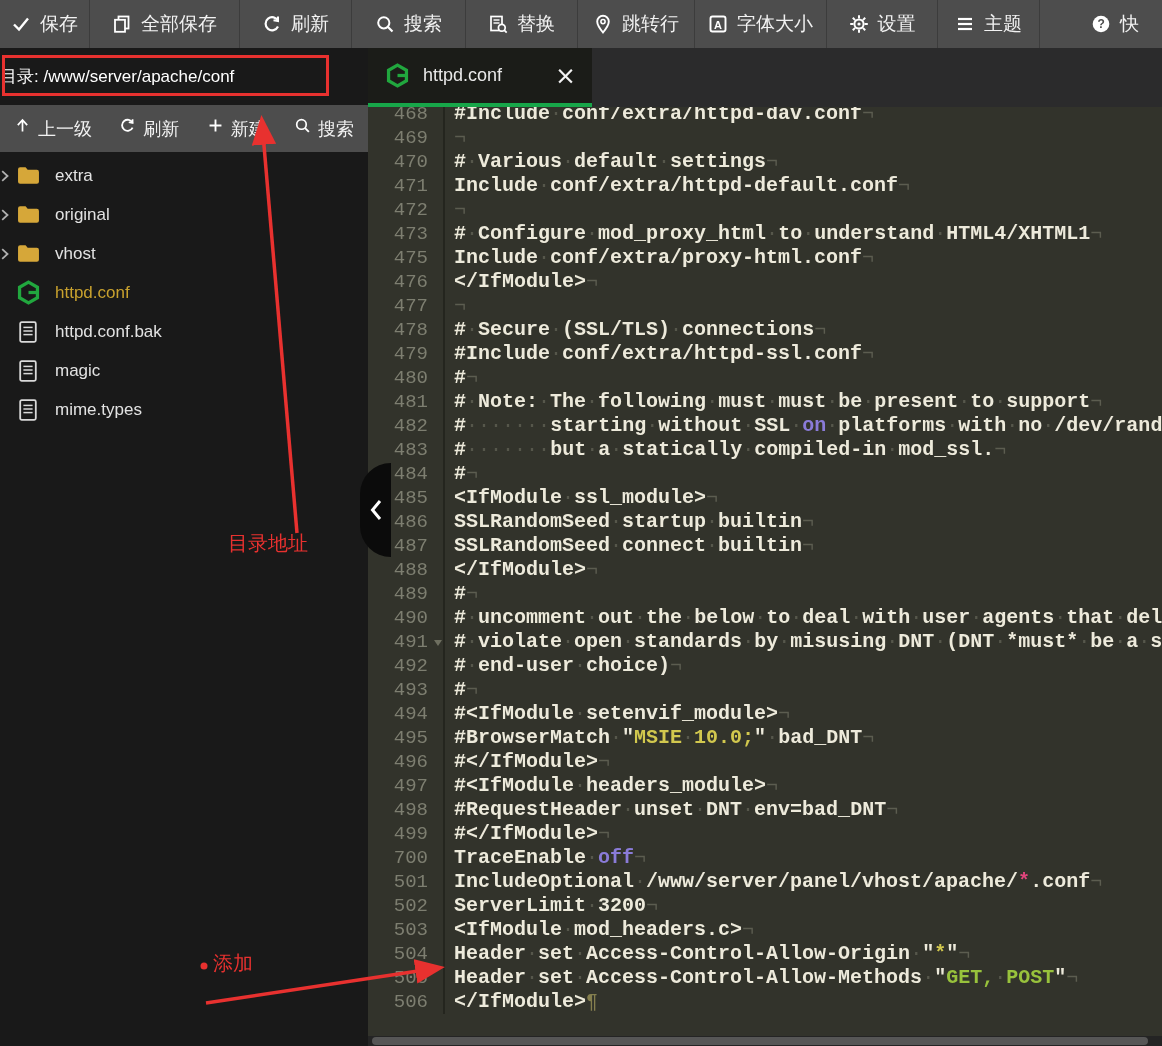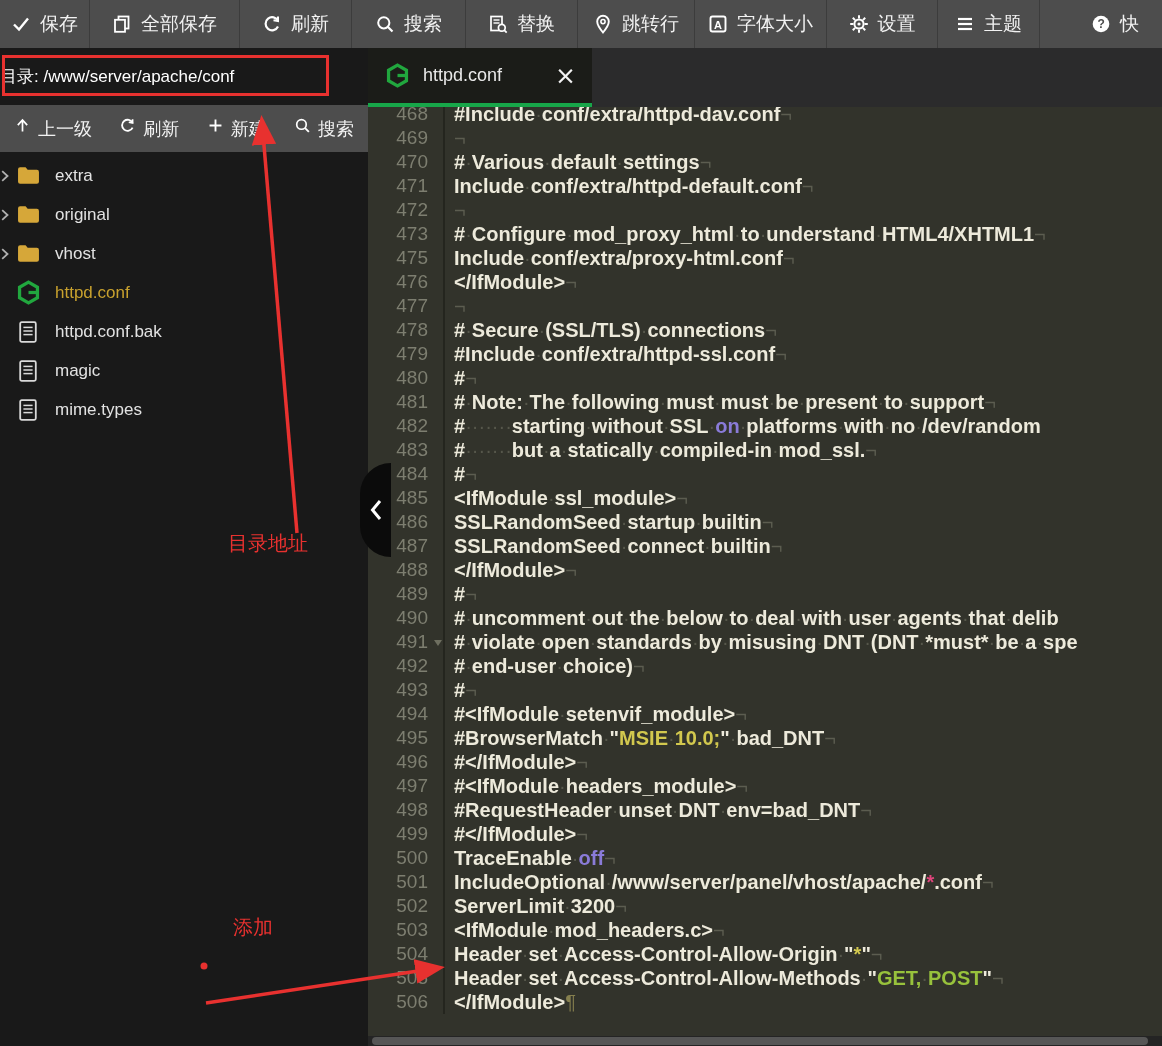--- a/index.html
+++ b/index.html
@@ -32,21 +32,21 @@
   
   .tabbar{position:absolute;left:368px;top:48px;width:794px;height:59px;background:#2b2b2c;}
   .tab{position:absolute;left:0;top:0;width:224px;height:55px;background:#1b1c18;display:flex;align-items:center;cursor:pointer;}
   .tab-underline{position:absolute;left:0;top:55px;width:224px;height:4px;background:#17a649;}
   .tab .glogo{margin-left:17px;width:25px;height:25px;}
   .tab-title{margin-left:13px;color:#e9e9e9;font-size:18px;}
   .tab-close{margin-left:auto;margin-right:16px;color:#f2f2f2;font-size:25px;line-height:1;cursor:pointer;font-family:"DejaVu Sans",sans-serif;}
   
   .editor{position:absolute;left:368px;top:107px;width:794px;height:939px;background:#32332b;overflow:hidden;}
   .code-content{position:absolute;left:0;top:-5px;width:100%;}
-  .code-row{height:24px;display:flex;white-space:pre;font-family:Liberation Sans, sans-serif;font-size:20px;line-height:24px;}
+  .code-row{height:24px;display:flex;white-space:pre;font-family:Liberation Mono, monospace;font-size:20px;line-height:24px;}
   .gutter{flex:0 0 77px;box-sizing:border-box;padding-right:15px;text-align:right;color:#7d7e70;font-size:19px;border-right:2px solid #24251e;position:relative;font-weight:normal;}
   .codetext{padding-left:9px;font-weight:bold;color:#edeadb;}
   .c-fg{color:#edeadb;} .c-kw{color:#8a7bd8;} .c-str{color:#d2c84e;} .c-grn{color:#98c23c;} .c-pnk{color:#e0457c;}
   .ws{color:#56574b;font-weight:normal;}
   .eol{color:#5c5d50;font-weight:normal;}
   .eol-last{color:#857f4e;}
   .fold-caret{position:absolute;right:1px;top:10px;width:0;height:0;border-left:4px solid transparent;border-right:4px solid transparent;border-top:6px solid #6e6f60;}
   .hscroll-track{position:absolute;left:0;right:0;bottom:0;height:10px;background:#242424;}
   .hscroll-thumb{position:absolute;left:4px;bottom:1px;height:8px;width:calc(100% - 18px);background:#565656;border-radius:4px;cursor:pointer;}
   
@@ -332,21 +332,21 @@
       <div class="code-row"><span class="gutter">490</span><span class="codetext"><span class="c-fg">#<span class="ws">·</span>uncomment<span class="ws">·</span>out<span class="ws">·</span>the<span class="ws">·</span>below<span class="ws">·</span>to<span class="ws">·</span>deal<span class="ws">·</span>with<span class="ws">·</span>user<span class="ws">·</span>agents<span class="ws">·</span>that<span class="ws">·</span>delib</span></span></div>
       <div class="code-row"><span class="gutter">491<span class="fold-caret"></span></span><span class="codetext"><span class="c-fg">#<span class="ws">·</span>violate<span class="ws">·</span>open<span class="ws">·</span>standards<span class="ws">·</span>by<span class="ws">·</span>misusing<span class="ws">·</span>DNT<span class="ws">·</span>(DNT<span class="ws">·</span>*must*<span class="ws">·</span>be<span class="ws">·</span>a<span class="ws">·</span>spe</span></span></div>
       <div class="code-row"><span class="gutter">492</span><span class="codetext"><span class="c-fg">#<span class="ws">·</span>end-user<span class="ws">·</span>choice)</span><span class="eol">¬</span></span></div>
       <div class="code-row"><span class="gutter">493</span><span class="codetext"><span class="c-fg">#</span><span class="eol">¬</span></span></div>
       <div class="code-row"><span class="gutter">494</span><span class="codetext"><span class="c-fg">#&lt;IfModule<span class="ws">·</span>setenvif_module&gt;</span><span class="eol">¬</span></span></div>
       <div class="code-row"><span class="gutter">495</span><span class="codetext"><span class="c-fg">#BrowserMatch<span class="ws">·</span>"</span><span class="c-str">MSIE<span class="ws">·</span>10.0;</span><span class="c-fg">"<span class="ws">·</span>bad_DNT</span><span class="eol">¬</span></span></div>
       <div class="code-row"><span class="gutter">496</span><span class="codetext"><span class="c-fg">#&lt;/IfModule&gt;</span><span class="eol">¬</span></span></div>
       <div class="code-row"><span class="gutter">497</span><span class="codetext"><span class="c-fg">#&lt;IfModule<span class="ws">·</span>headers_module&gt;</span><span class="eol">¬</span></span></div>
       <div class="code-row"><span class="gutter">498</span><span class="codetext"><span class="c-fg">#RequestHeader<span class="ws">·</span>unset<span class="ws">·</span>DNT<span class="ws">·</span>env=bad_DNT</span><span class="eol">¬</span></span></div>
       <div class="code-row"><span class="gutter">499</span><span class="codetext"><span class="c-fg">#&lt;/IfModule&gt;</span><span class="eol">¬</span></span></div>
-      <div class="code-row"><span class="gutter">500</span><span class="codetext"><span class="c-fg">TraceEnable<span class="ws">·</span></span><span class="c-kw">off</span><span class="eol">¬</span></span></div>
+      <div class="code-row"><span class="gutter">700</span><span class="codetext"><span class="c-fg">TraceEnable<span class="ws">·</span></span><span class="c-kw">off</span><span class="eol">¬</span></span></div>
       <div class="code-row"><span class="gutter">501</span><span class="codetext"><span class="c-fg">IncludeOptional<span class="ws">·</span>/www/server/panel/vhost/apache/</span><span class="c-pnk">*</span><span class="c-fg">.conf</span><span class="eol">¬</span></span></div>
       <div class="code-row"><span class="gutter">502</span><span class="codetext"><span class="c-fg">ServerLimit<span class="ws">·</span>3200</span><span class="eol">¬</span></span></div>
       <div class="code-row"><span class="gutter">503</span><span class="codetext"><span class="c-fg">&lt;IfModule<span class="ws">·</span>mod_headers.c&gt;</span><span class="eol">¬</span></span></div>
       <div class="code-row"><span class="gutter">504</span><span class="codetext"><span class="c-fg">Header<span class="ws">·</span>set<span class="ws">·</span>Access-Control-Allow-Origin<span class="ws">·</span>"</span><span class="c-str">*</span><span class="c-fg">"</span><span class="eol">¬</span></span></div>
       <div class="code-row"><span class="gutter">505</span><span class="codetext"><span class="c-fg">Header<span class="ws">·</span>set<span class="ws">·</span>Access-Control-Allow-Methods<span class="ws">·</span>"</span><span class="c-grn">GET,<span class="ws">·</span>POST</span><span class="c-fg">"</span><span class="eol">¬</span></span></div>
       <div class="code-row"><span class="gutter">506</span><span class="codetext"><span class="c-fg">&lt;/IfModule&gt;</span><span class="eol eol-last">¶</span></span></div>
     </div>
   <div class="hscroll-track">
     <div class="hscroll-thumb"></div>
   </div>
@@ -364,13 +364,13 @@
   <defs>
     <marker id="ah" markerWidth="10" markerHeight="8" refX="6.5" refY="3.5" orient="auto">
       <polygon points="0 0,8.5 3.5,0 7" fill="#e8312f"></polygon>
     </marker>
   </defs>
   <line x1="297" y1="533" x2="262" y2="122" stroke="#e8312f" stroke-width="3.5" marker-end="url(#ah)"></line>
   <line x1="206" y1="1003" x2="438" y2="968" stroke="#e8312f" stroke-width="3.5" marker-end="url(#ah)"></line>
   <circle cx="204" cy="966" r="3.5" fill="#e8312f"></circle>
 </svg>
 <div class="ann-text" style="left:228px;top:532px;">目录地址</div>
-<div class="ann-text" style="left:213px;top:916px;margin-left:20px;">添加</div>
+<div class="ann-text" style="left:213px;top:952px;">添加</div>
 
 </body></html>

